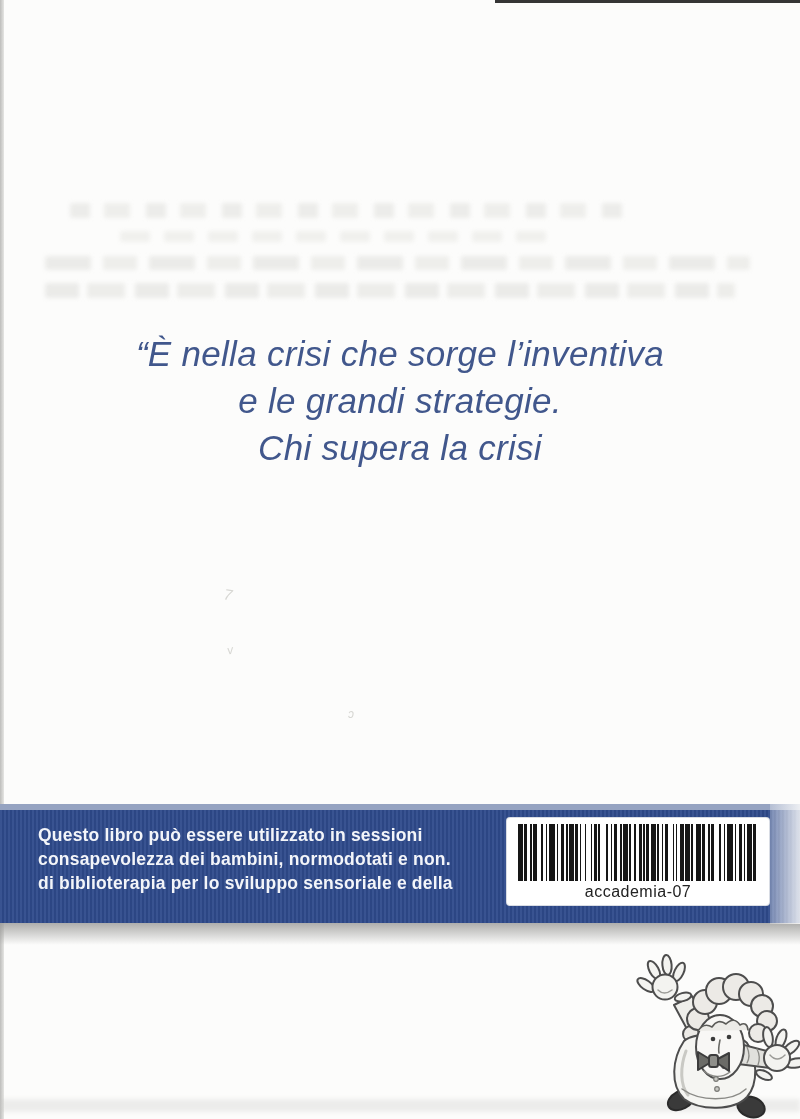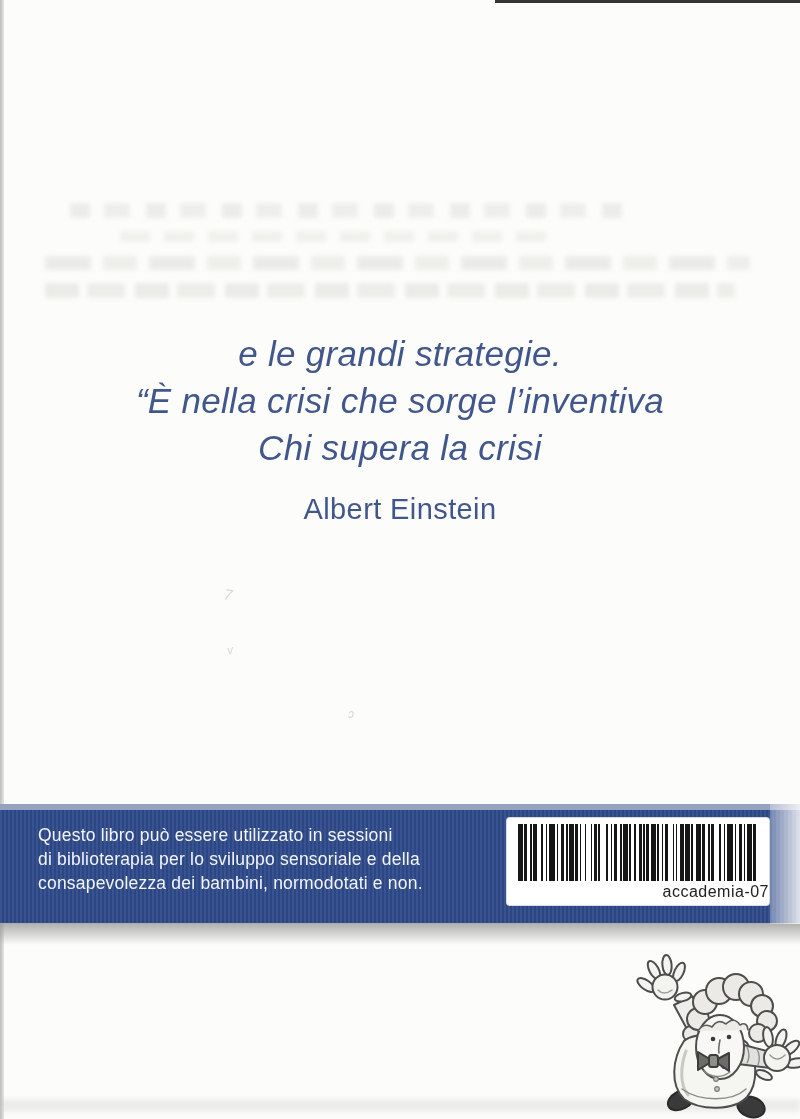--- a/index.html
+++ b/index.html
@@ -42,40 +42,40 @@
 
   
   .banner-edge{position:absolute;left:0;top:804px;width:100%;height:6px;background:#95a3c1;}
   .banner{
     position:absolute;left:0;top:810px;width:100%;height:113px;
     background-color:#2e4a8b;
     background-image:repeating-linear-gradient(90deg,rgba(255,255,255,.05) 0 2px,rgba(0,0,0,.05) 2px 4px);
   }
   .banner-text{
     position:absolute;left:38px;top:13px;
-    font-size:17.5px;line-height:24px;letter-spacing:.2px;font-weight:normal;
+    font-size:17.5px;line-height:24px;letter-spacing:.2px;font-weight:bold;
   }
   .banner-shadow{position:absolute;left:0;top:923px;width:100%;height:22px;
     background:linear-gradient(#9a9a98,rgba(252,252,251,0));opacity:.8;}
   .banner-right-fade{position:absolute;left:770px;top:804px;width:30px;height:120px;
     background:linear-gradient(to right,rgba(240,242,247,.35),rgba(252,252,251,.85));}
 
   
   .barcode-box{
     position:absolute;left:507px;top:818px;width:262px;height:87px;
     background:#fff;border-radius:3px;box-shadow:0 0 0 1px #d8dce4;
   }
   .barcode-bars{
     position:absolute;left:11px;top:6px;width:240px;height:57px;
     display:flex;align-items:stretch;overflow:hidden;
   }
   .barcode-bars .bar{height:100%;background:#161616;flex:none;}
   .barcode-bars .gap{height:100%;background:transparent;flex:none;}
   .barcode-label{
-    position:absolute;left:0;right:0;bottom:4px;text-align:right;
+    position:absolute;left:0;right:0;bottom:4px;text-align:center;
     font-size:16px;color:#222;letter-spacing:.5px;
   }
 
   .mascot{position:absolute;left:620px;top:939px;width:180px;height:180px;}
 </style>
 </head>
 <body>
 
 <div class="page">
 
@@ -84,32 +84,31 @@
   <div class="ghost g1"></div>
   <div class="ghost g2"></div>
   <div class="ghost g3"></div>
   <div class="ghost g4"></div>
   <div class="speck s1">7</div>
   <div class="speck s2">v</div>
   <div class="speck s3">ɔ</div>
   <div class="bottom-band"></div>
 
   <div class="quote-block" style="color: rgb(65, 87, 140);">
+    <div class="quote-line">“È nella crisi che sorge l’inventiva</div>
     <div class="quote-line">e le grandi strategie.</div>
-    <div class="quote-line">“È nella crisi che sorge l’inventiva</div>
     <div class="quote-line">Chi supera la crisi</div>
-    <div class="attribution">Albert Einstein</div>
   </div>
 
   <div class="banner-edge"></div>
   <div class="banner" style="background-color: rgb(46, 74, 139);">
     <div class="banner-text" style="color: rgb(243, 245, 249);">
       <div>Questo libro può essere utilizzato in sessioni</div>
+      <div>consapevolezza dei bambini, normodotati e non.</div>
       <div>di biblioterapia per lo sviluppo sensoriale e della</div>
-      <div>consapevolezza dei bambini, normodotati e non.</div>
     </div>
   </div>
   <div class="banner-shadow"></div>
 
   <div class="barcode-box">
     <div class="barcode-bars" id="barcode-bars">
         <div class="bar" style="width: 4.65px;"></div>
         <div class="gap" style="width: 1.55px;"></div>
         <div class="bar" style="width: 3.1px;"></div>
         <div class="gap" style="width: 3.1px;"></div>

